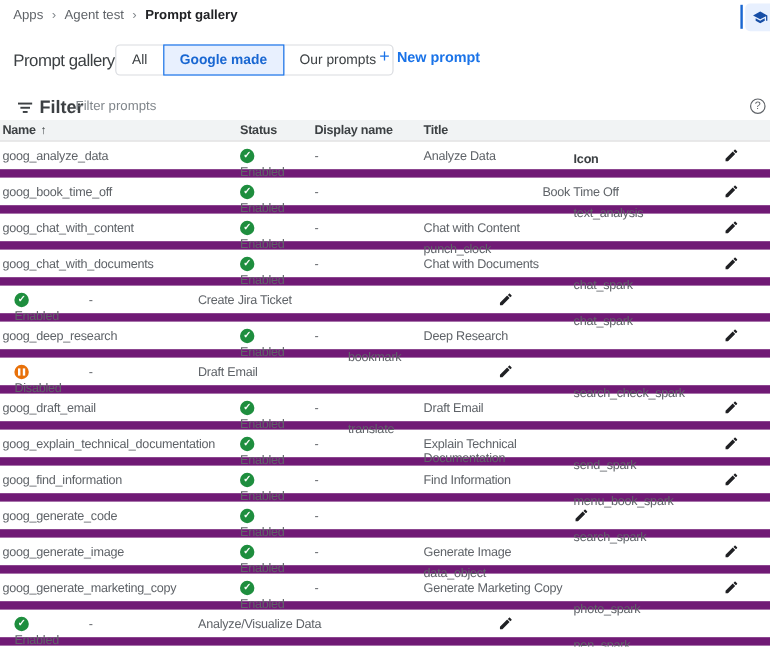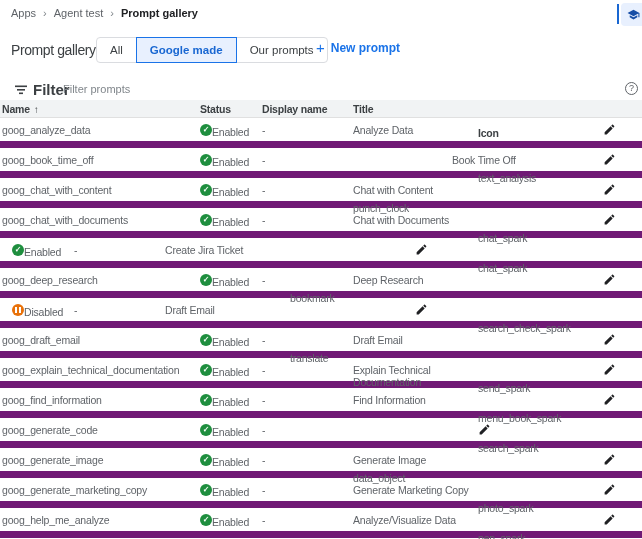--- a/index.html
+++ b/index.html
@@ -42,21 +42,21 @@
   .col-name   { width:188px; padding-left:2px; }
   .col-status { width:62px;margin-left:12px; }
   .col-display{ width:91px; }
   .col-title  { width:125px; padding-right:8px; }
   .col-icon   { width:99px;margin-top:48px; }
   .col-edit   { flex:1; }
   .sort-arrow { margin-left:4px; color:#3c4043; font-size:10px; }
   .tr { display:flex; height:30px; border-bottom:7px solid #701a75; font-size:10.5px; color:#5f6368; }
   .td { padding-top:6px; line-height:12px; }
   .td.col-name { white-space:nowrap; overflow:hidden; }
-  .status-wrap { display:flex; flex-direction:row; align-items:flex-start; }
+  .status-wrap { display:flex; flex-direction:column; align-items:flex-start; }
   .status-icon { width:12px; height:12px; border-radius:50%; display:flex; align-items:center;
     justify-content:center; color:#fff; }
   .status-icon.enabled { background:#1e8e3e; }
   .status-icon.enabled::before { content:"✓"; font-size:8px; font-weight:bold; }
   .status-icon.disabled { background:#e8710a; }
   .status-icon.disabled::before, .status-icon.disabled::after {
     content:""; width:2px; height:6px; background:#fff; margin:0 1px; }
   .status-text { margin-top:2px; }
   .edit-btn { background:none; border:none; padding:0; margin:4px 0 0 26px; cursor:pointer; height:14px; }
 </style>
@@ -398,21 +398,20 @@
         <span style="display:flex;">
           <svg width="13" height="13" viewBox="0 0 24 24" fill="#202124">
                   <path d="M3 17.25V21h3.75L17.81 9.94l-3.75-3.75L3 17.25zM20.71 7.04c.39-.39.39-1.02 0-1.41l-2.34-2.34c-.39-.39-1.02-.39-1.41 0l-1.83 1.83 3.75 3.75 1.83-1.83z"></path>
                 </svg>
         </span>
       </button>
     </div>
   </div>
 
   <div class="tr">
-    <div class="td col-name">goog_help_me_analyze</div>
     <div class="td col-status">
       <div class="status-wrap">
         <span class="status-icon enabled"></span>
         <span class="status-text">Enabled</span>
       </div>
     </div>
     <div class="td col-display">-</div>
     <div class="td col-title">Analyze/Visualize Data</div>
     <div class="td col-icon">text_analysis</div>
     <div class="col-edit">

